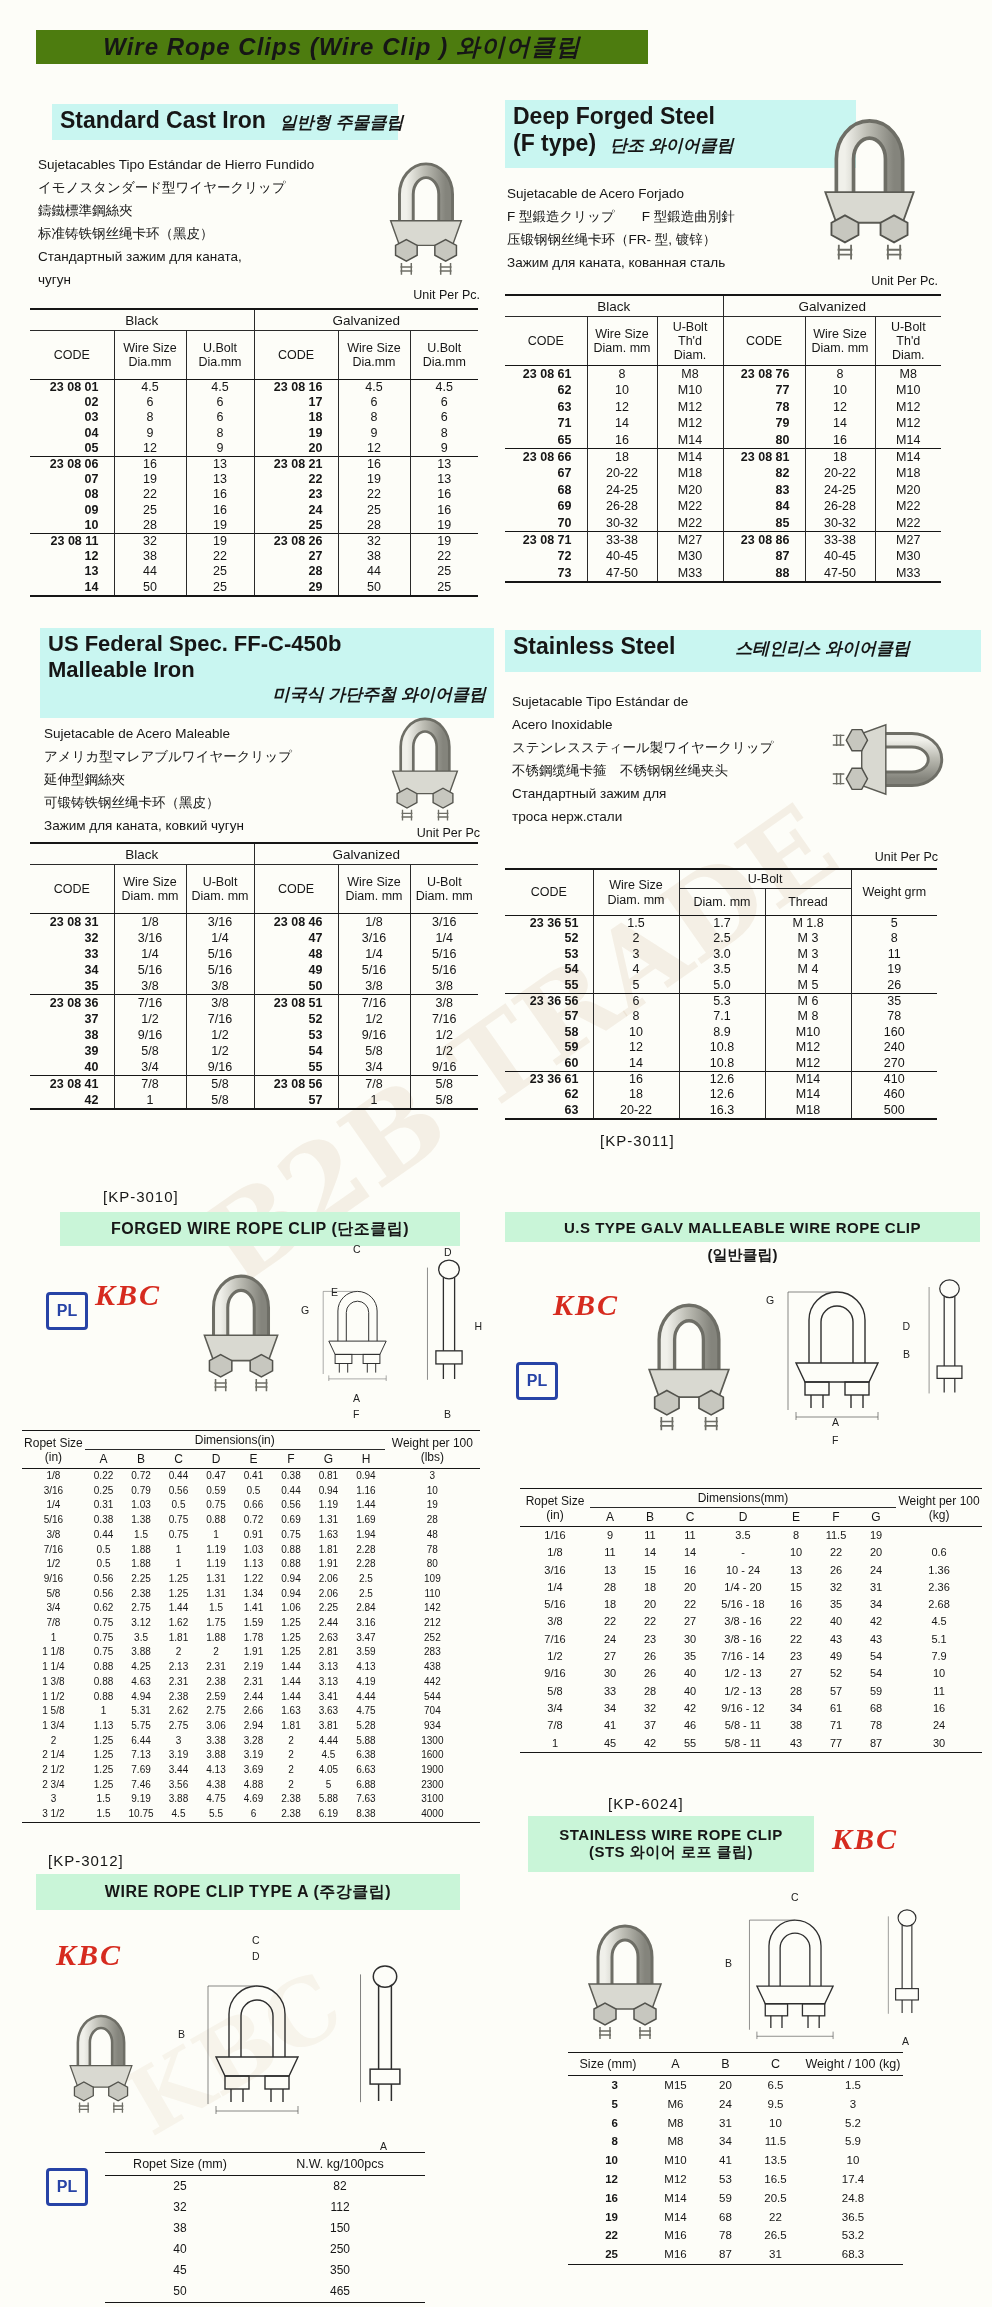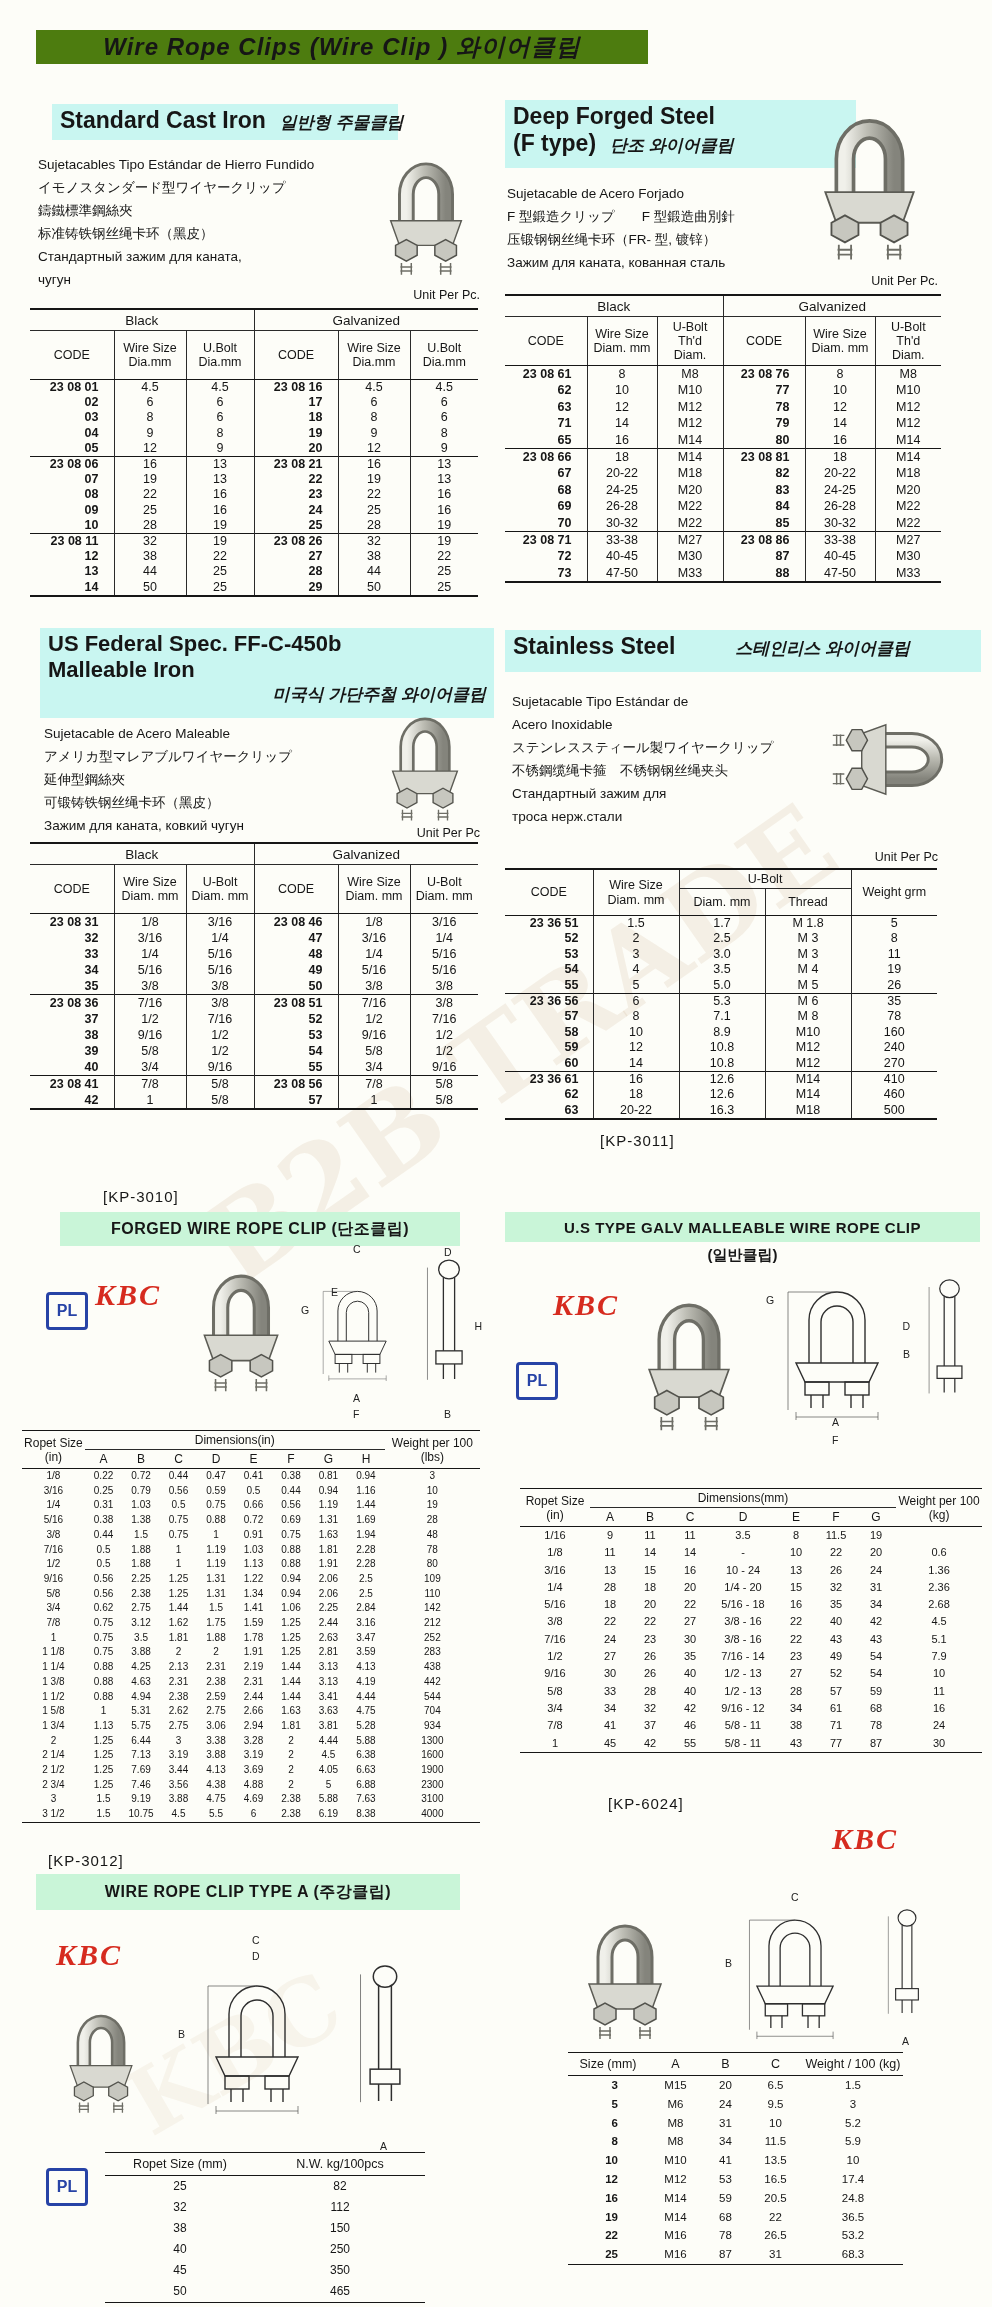--- a/index.html
+++ b/index.html
@@ -1266,20 +1266,24 @@
           <td>5/8 - 11</td>
           <td>43</td>
           <td>77</td>
           <td>87</td>
           <td>30</td>
         </tr>
       </tbody>
   </table>
 
   <div class="abs kpcode" style="left:608px;top:1795px;">[KP-6024]</div>
+  <div class="abs mint" style="left:528px;top:1816px;width:286px;height:56px;flex-direction:column;font-size:15px;">
+    <div>STAINLESS WIRE ROPE CLIP</div>
+    <div>(STS 와이어 로프 클립)</div>
+  </div>
   <div class="abs kbc" style="left:832px;top:1822px;">KBC</div>
   <div class="abs photo" style="left:545px;top:1905px;width:160px;height:140px;">
     <svg viewBox="0 0 110 140" class="fill">
         <use href="#clipPhoto" xlink:href="#clipPhoto"></use>
       </svg>
   </div>
   <div class="abs draw" style="left:725px;top:1895px;width:140px;height:158px;">
     <svg viewBox="0 0 150 170" class="fill">
         <use href="#clipLine" xlink:href="#clipLine"></use>
       </svg>

